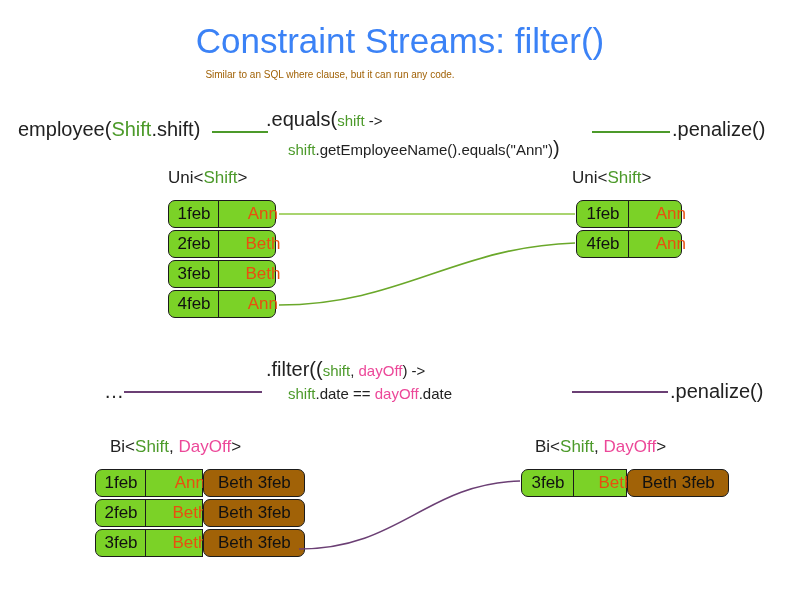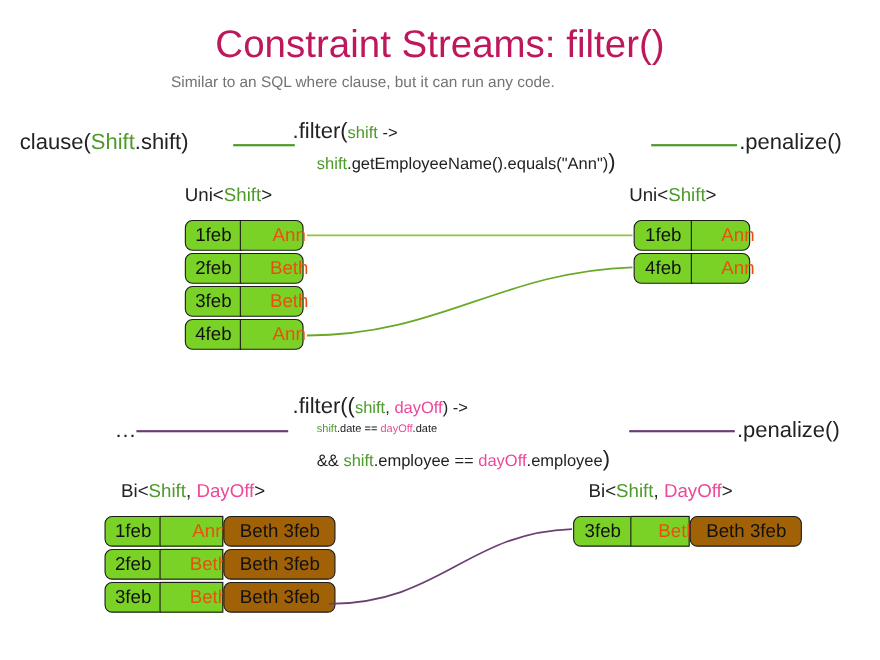--- a/index.html
+++ b/index.html
@@ -24,31 +24,31 @@
   }
 
   
   .title {
     position: absolute;
     left: 0; top: 20px;
     width: 800px;
     text-align: center;
     font-size: 35px;
     line-height: 42px;
-    color: #be185d;
+    color: #3b82f6;
     white-space: nowrap;
   }
   .subtitle {
     position: absolute;
     left: 0; top: 66px;
     width: 660px;
     text-align: center;
-    font-size: 14px;
+    font-size: 10px;
     line-height: 17px;
-    color: #737373;
+    color: #a16207;
   }
 
   
   .code {
     position: absolute;
     white-space: nowrap;
     color: #222222;
   }
   .g { color: #4c9a2a; }      
   .b { color: #ec4899; }      
@@ -118,27 +118,27 @@
 </style>
 </head>
 <body>
 
 <div id="slide">
 
   <div class="title">Constraint Streams: filter()</div>
   <div class="subtitle">Similar to an SQL where clause, but it can run any code.</div>
 
   <div class="code" style="left:18px; top:118px; font-size:20px;">
-    <span class="k">clause(</span><span class="g">Shift</span><span class="k">.shift)</span>
+    <span class="k">employee(</span><span class="g">Shift</span><span class="k">.shift)</span>
   </div>
 
   <div class="hline" style="left:212px; top:131px; width:56px;"></div>
 
   <div class="code" style="left:266px; top:108px; font-size:20px;">
-    <span class="k">.filter(</span><span class="g" style="font-size:15px;">shift</span><span class="k" style="font-size:15px;"> -&gt;</span>
+    <span class="k">.equals(</span><span class="g" style="font-size:15px;">shift</span><span class="k" style="font-size:15px;"> -&gt;</span>
   </div>
 
   <div class="code" style="left:288px; top:137px; font-size:15px;">
     <span class="g">shift</span><span class="k">.getEmployeeName().equals("Ann")</span><span class="k" style="font-size:20px;">)</span>
   </div>
 
   <div class="hline" style="left:592px; top:131px; width:78px;"></div>
 
   <div class="code" style="left:672px; top:118px; font-size:20px;">.penalize()</div>
 
@@ -176,27 +176,24 @@
   </div>
 
   <div class="code" style="left:104px; top:380px; font-size:20px;">…</div>
 
   <div class="hline purple" style="left:124px; top:391px; width:138px;"></div>
 
   <div class="code" style="left:266px; top:358px; font-size:20px;">
     <span class="k">.filter((</span><span class="g" style="font-size:15px;">shift</span><span class="k" style="font-size:15px;">, </span><span class="b" style="font-size:15px;">dayOff</span><span class="k" style="font-size:15px;">) -&gt;</span>
   </div>
 
-  <div class="code" style="left:288px; top:385px; font-size:10px;">
+  <div class="code" style="left:288px; top:385px; font-size:15px;">
     <span class="g">shift</span><span class="k">.date == </span><span class="b">dayOff</span><span class="k">.date</span>
   </div>
 
-  <div class="code" style="left:288px; top:407px; font-size:15px;">
-    <span class="k">&amp;&amp; </span><span class="g">shift</span><span class="k">.employee == </span><span class="b">dayOff</span><span class="k">.employee</span><span class="k" style="font-size:20px;">)</span>
-  </div>
 
   <div class="hline purple" style="left:572px; top:391px; width:96px;"></div>
   <div class="code" style="left:670px; top:380px; font-size:20px;">.penalize()</div>
 
   <div class="grouplabel" style="left:110px; top:437px;">
     <span class="k">Bi&lt;</span><span class="g">Shift</span><span class="k">, </span><span class="b">DayOff</span><span class="k">&gt;</span>
   </div>
   <div class="grouplabel" style="left:535px; top:437px;">
     <span class="k">Bi&lt;</span><span class="g">Shift</span><span class="k">, </span><span class="b">DayOff</span><span class="k">&gt;</span>
   </div>

